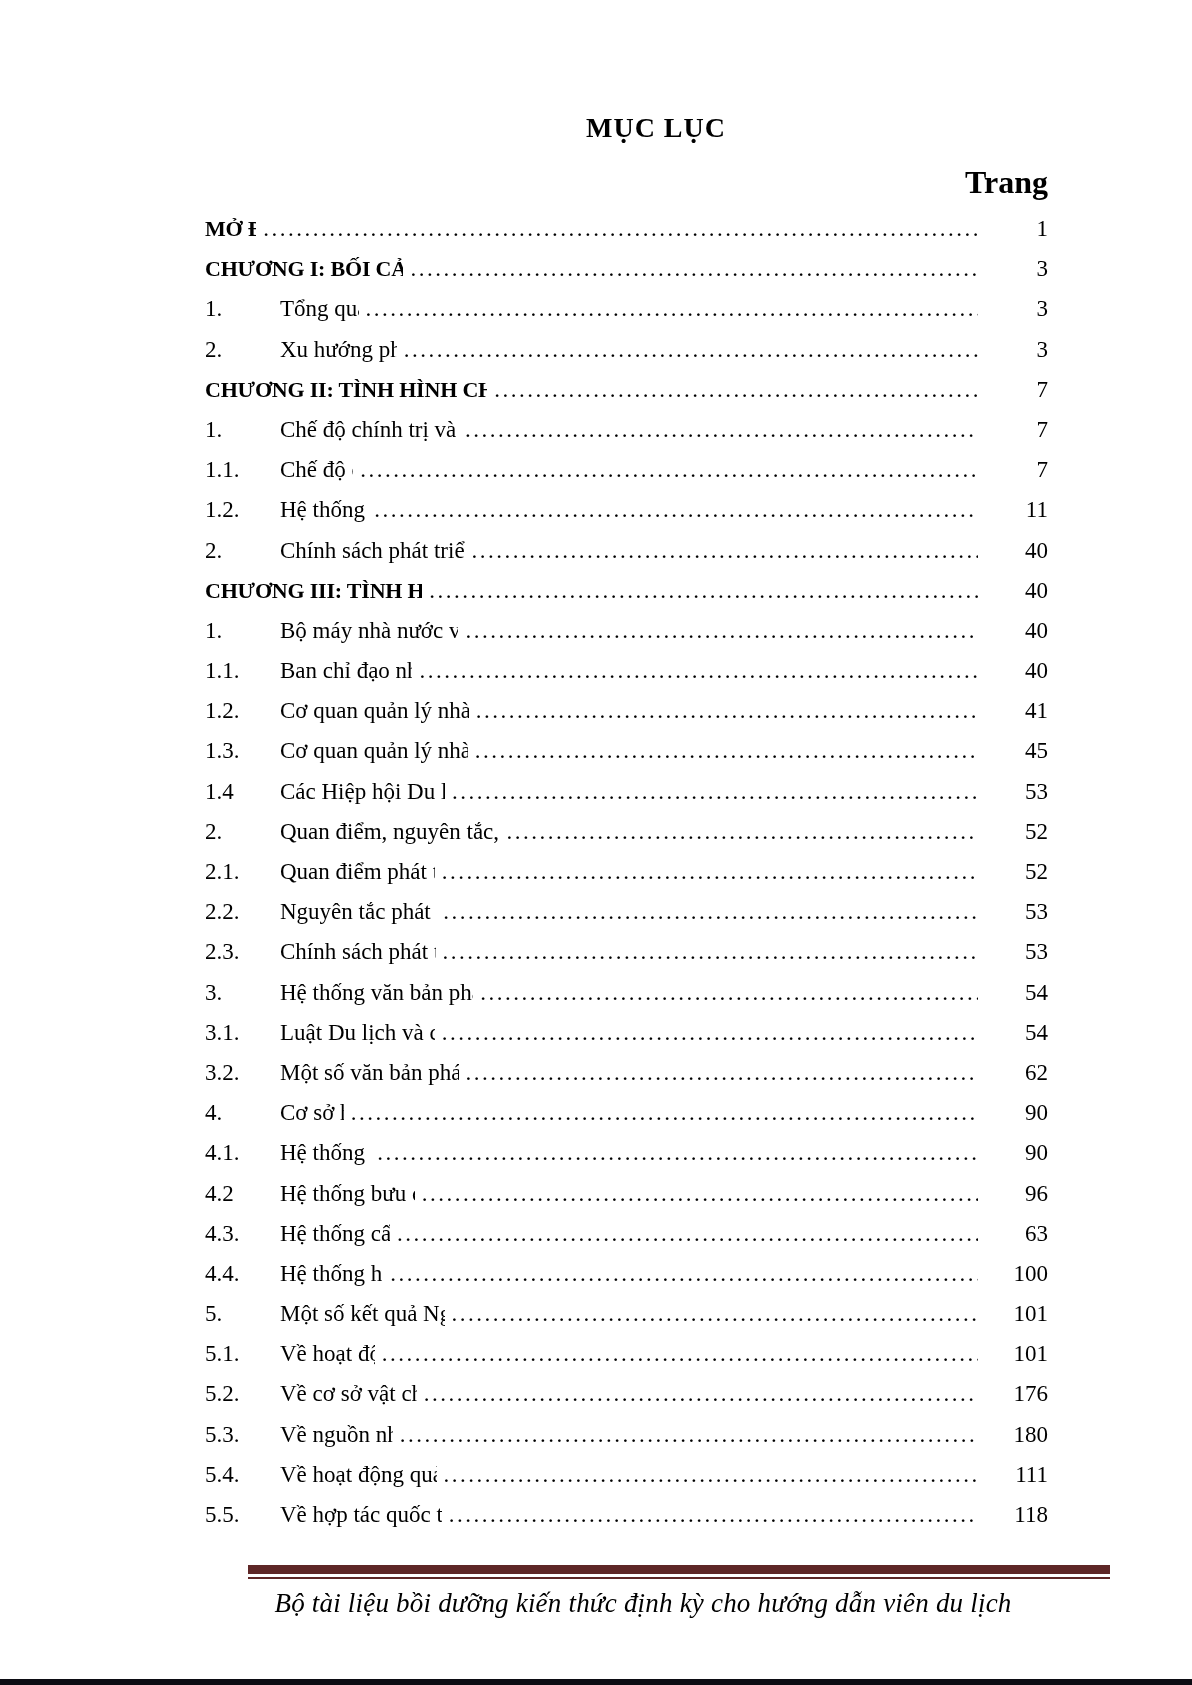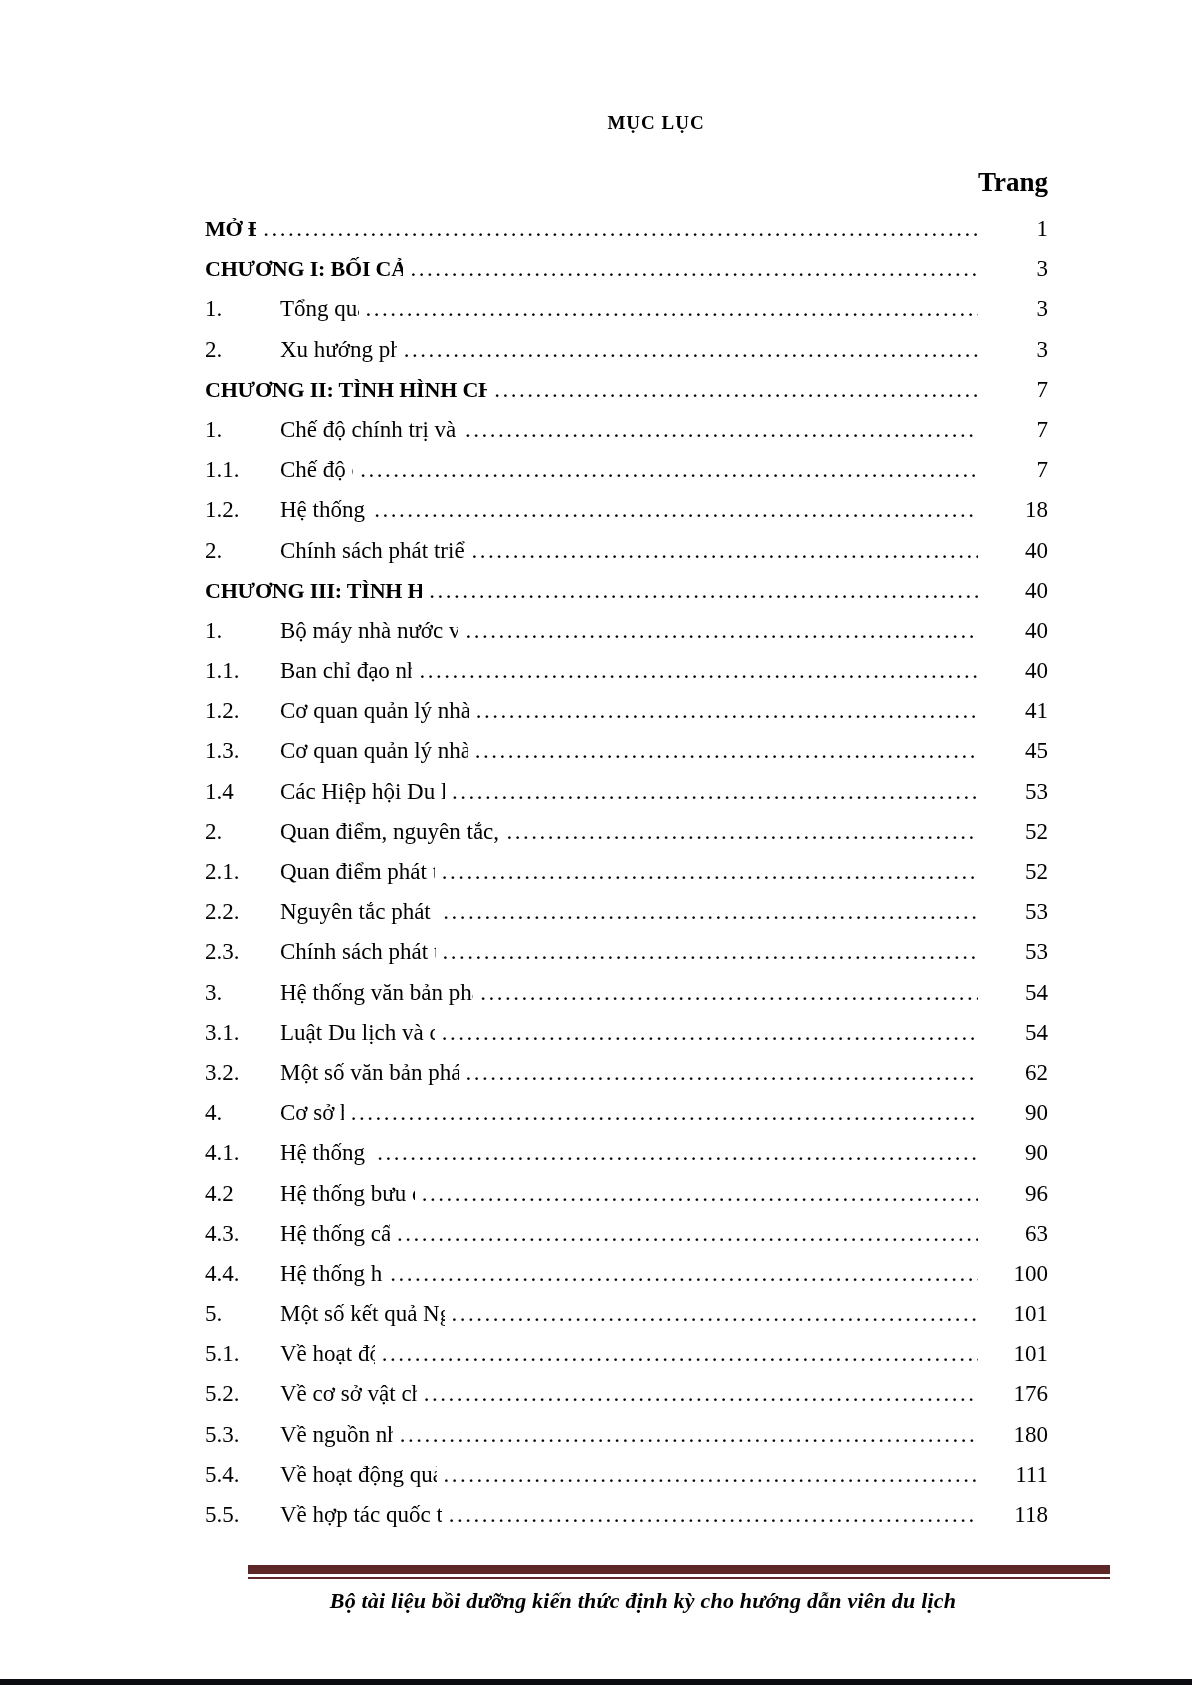--- a/index.html
+++ b/index.html
@@ -15,36 +15,36 @@
     overflow: hidden;
   }
 
   .doc-title {
     position: absolute;
     top: 112px;
     left: 0;
     right: 0;
     text-align: center;
     padding-left: 120px; 
-    font-size: 19px;
+    font-size: 28px;
     font-weight: bold;
     letter-spacing: 1px;
   }
 
   .content {
     position: absolute;
     left: 205px;
     top: 166px;
     width: 843px;
   }
 
   .trang {
     text-align: right;
     font-weight: bold;
-    font-size: 27px;
+    font-size: 32px;
     line-height: 32px;
     margin-bottom: 11px;
   }
 
   .toc-row {
     display: flex;
     align-items: baseline;
     height: 40.2px;
     line-height: 40.2px;
     font-size: 23px;
@@ -89,22 +89,22 @@
   }
   .footer-rule .bar-thick { height: 9px; background: #5e2727; }
   .footer-rule .bar-thin  { height: 2px; background: #5e2727; margin-top: 3px; }
 
   .footer-text {
     position: absolute;
     left: 248px;
     top: 1588px;
     width: 790px;
     text-align: center;
-    font-size: 22px;
-    font-weight: bold;
+    font-size: 27px;
+    font-weight: normal;
     font-style: italic;
     letter-spacing: 0.2px;
   }
 
   .bottom-bar {
     position: absolute;
     left: 0;
     bottom: 0;
     width: 100%;
     height: 6px;
@@ -168,21 +168,21 @@
     <span class="num">1.1.</span>
     <span class="label">Chế độ chính trị</span>
     <span class="leader"></span>
     <span class="pg">7</span>
   </div>
 
   <div class="toc-row">
     <span class="num">1.2.</span>
     <span class="label">Hệ thống Nhà nước</span>
     <span class="leader"></span>
-    <span class="pg">18</span>
+    <span class="pg">11</span>
   </div>
 
   <div class="toc-row">
     <span class="num">2.</span>
     <span class="label">Chính sách phát triển kinh tế, xã hội của đất nước</span>
     <span class="leader"></span>
     <span class="pg">40</span>
   </div>
 
   <div class="toc-row chapter">

